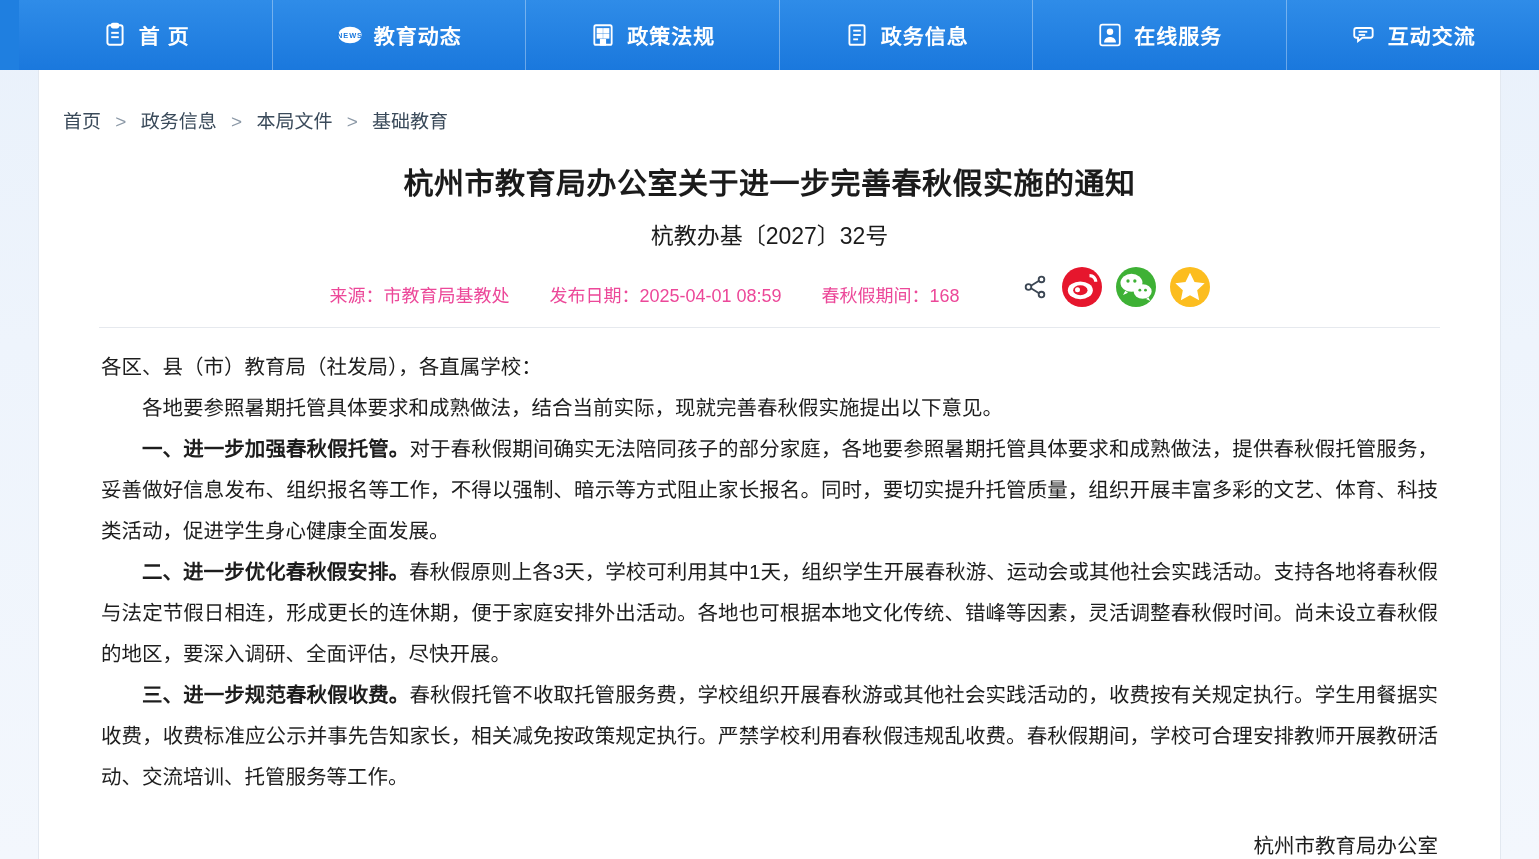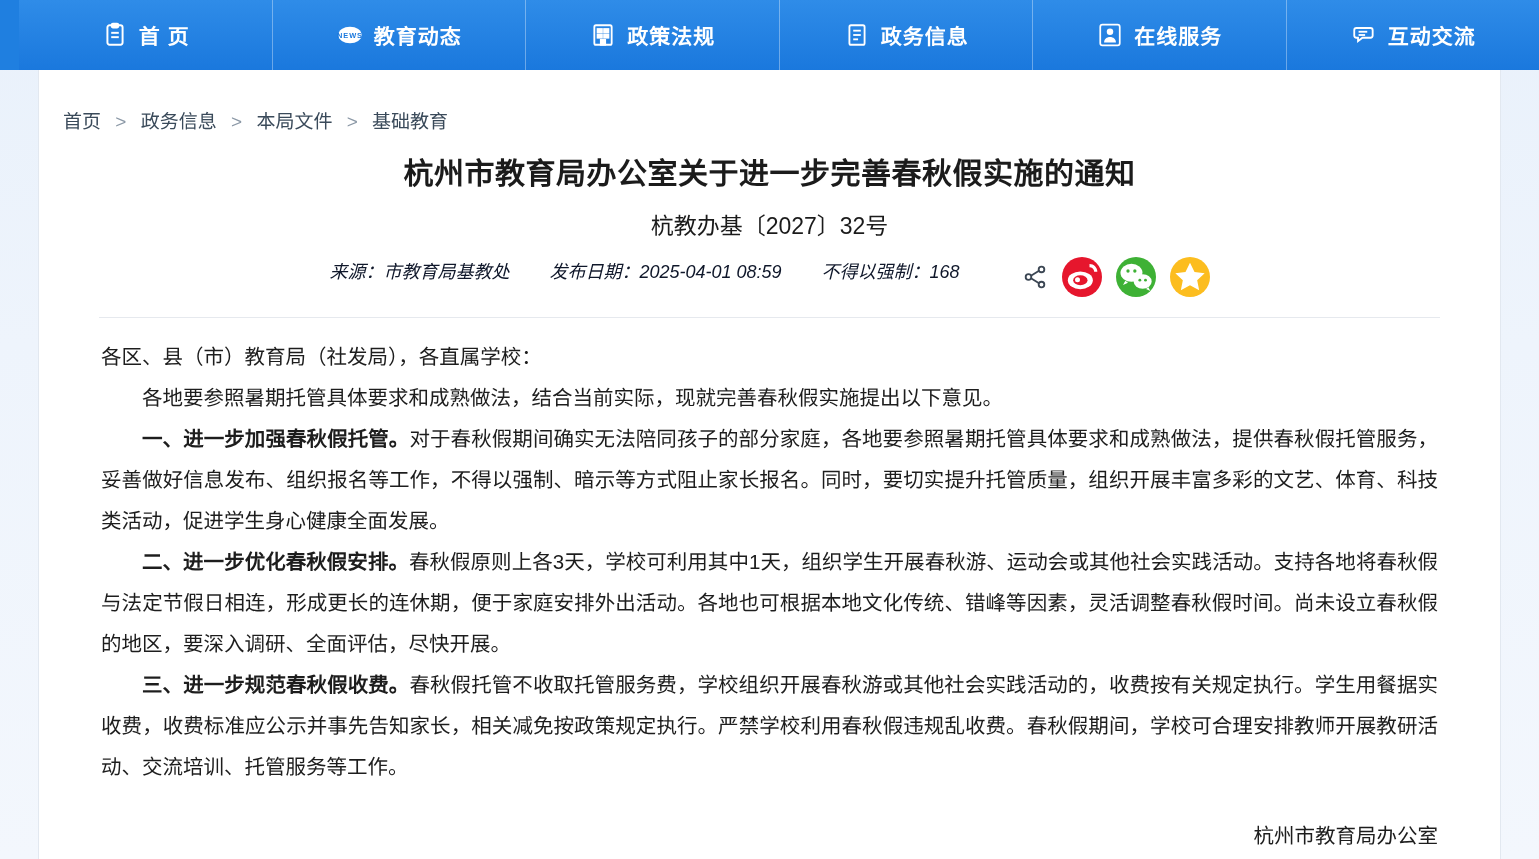--- a/index.html
+++ b/index.html
@@ -57,42 +57,41 @@
   }
   .breadcrumb {
     padding: 36px 0 0 24px;
     font-size: 19px;
     color: #4a5a6a;
   }
   .breadcrumb span.sep { color: #8b98a6; margin: 0 9px; }
   .breadcrumb a { color: #3a4a5a; text-decoration: none; cursor: pointer; }
 
   .doc-title {
-    margin: 16px 60px 0 60px;
+    margin: 26px 60px 0 60px;
     text-align: center;
     font-size: 30px;
     font-weight: bold;
     color: #1b1b1b;
     letter-spacing: .5px;
   }
   .doc-number {
     margin-top: 14px;
     text-align: center;
     font-size: 23px;
     color: #1b1b1b;
   }
   .meta-row {
     margin-top: 16px;
     display: flex;
-    align-items: flex-start;
+    align-items: flex-end;
     justify-content: center;
     gap: 40px;
     font-size: 18px;
-    color: #0f172a;
-    font-style: italic;
+    color: #ec4899;
   }
   .meta-item { white-space: nowrap; }
   .share-group { display: flex; align-items: center; gap: 14px; margin-left: 22px; }
   .share-icon { width: 26px; height: 26px; display: inline-flex; align-items: center; justify-content: center; cursor: pointer; }
   .circ {
     width: 40px; height: 40px; border-radius: 50%;
     display: inline-flex; align-items: center; justify-content: center;
     color: #fff; cursor: pointer;
   }
   .circ.weibo { background: #e6162d; }
@@ -219,21 +218,21 @@
     <div class="doc-number">杭教办基〔2027〕32号</div>
 
     <div class="meta-row">
       <div class="meta-item">
         <span>来源：</span><span>市教育局基教处</span>
       </div>
       <div class="meta-item">
         <span>发布日期：</span><span>2025-04-01 08:59</span>
       </div>
       <div class="meta-item">
-        <span>不得以强制：</span><span>168</span>
+        <span>春秋假期间：</span><span>168</span>
       </div>
 
       <div class="share-group">
         <span class="share-icon">
           <svg viewBox="0 0 24 24" fill="none" stroke="#3b4653" stroke-width="1.7">
             <circle cx="18" cy="5" r="2.6"></circle>
             <circle cx="6" cy="12" r="2.6"></circle>
             <circle cx="18" cy="19" r="2.6"></circle>
             <line x1="8.3" y1="10.8" x2="15.7" y2="6.3"></line>
             <line x1="8.3" y1="13.2" x2="15.7" y2="17.7"></line>

